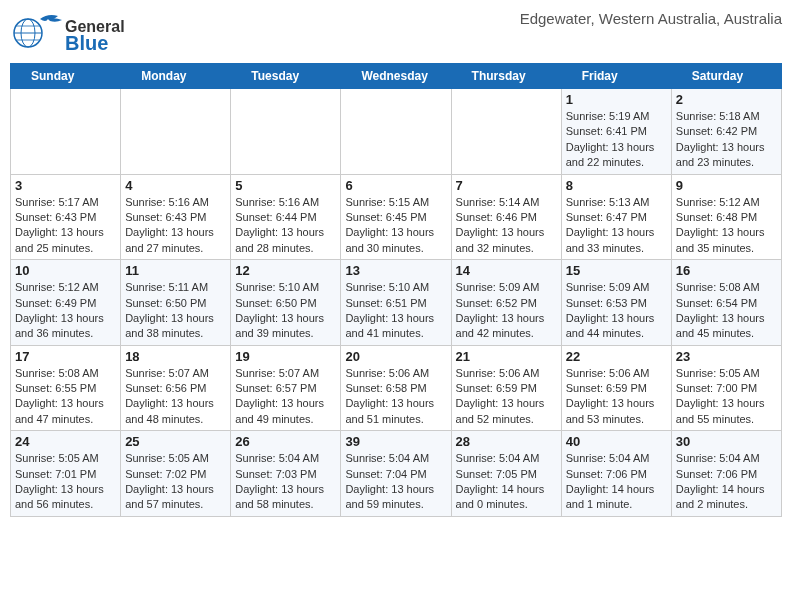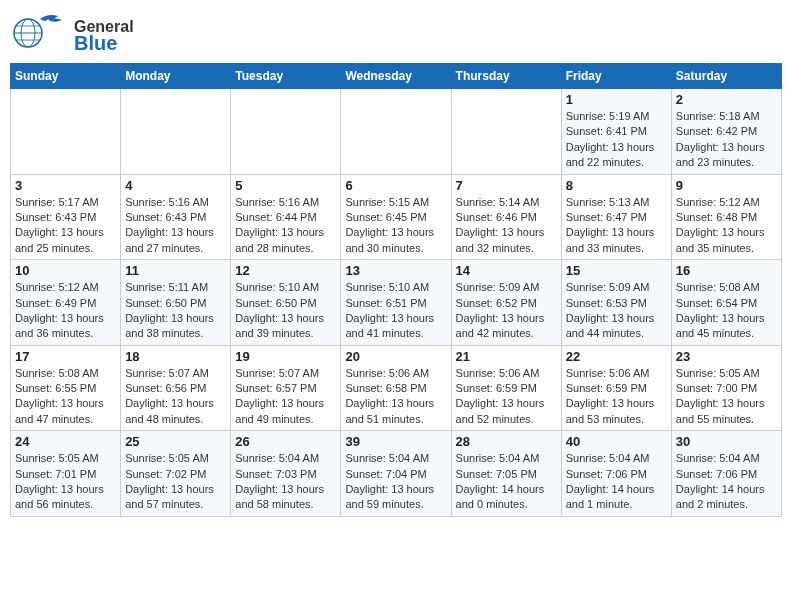--- a/index.html
+++ b/index.html
@@ -17,21 +17,21 @@
       margin-bottom: 8px;
     }
     .logo {
       display: flex;
       flex-direction: column;
       align-items: flex-start;
     }
     .logo-row {
       display: flex;
       align-items: center;
-      gap: 9px;
+      gap: 0;
     }
     .title-block {
       text-align: right;
     }
     .title-block h1 {
       font-size: 36px;
       font-weight: normal;
       color: #222;
     }
     .title-block h2 {
@@ -40,21 +40,21 @@
       color: #555;
     }
     .calendar {
       width: 100%;
       border-collapse: collapse;
       font-size: 11px;
     }
     .calendar thead tr th {
       background: #1a6bb5;
       color: #fff;
-      padding: 5px 4px;
+      padding: 5px 20px;
       text-align: left;
       font-size: 12px;
       font-weight: bold;
       border: 1px solid #1a6bb5;
     }
     .calendar tbody tr td {
       border: 1px solid #ccc;
       vertical-align: top;
       padding: 3px 4px;
       height: 85px;
@@ -102,20 +102,21 @@
           <path d="M38 8 Q45 6 52 9 Q46 12 40 10Z" fill="#1a6bb5"></path>
         </svg>
       </div>
       <div style="display:flex;flex-direction:column;margin-left:-5px;margin-top:8px;">
         <span style="font-size:16px;font-weight:bold;color:#333;">General</span>
         <span style="font-size:20px;font-weight:bold;color:#1a6bb5;margin-top:-4px;">Blue</span>
       </div>
     </div>
   </div>
   <div class="title-block">
+    <h2>Edgewater, Western Australia, Australia</h2>
   </div>
 </div>
 
 <table class="calendar">
   <thead>
     <tr>
     <th>Sunday</th>
         <th>Monday</th>
         <th>Tuesday</th>
         <th>Wednesday</th>

